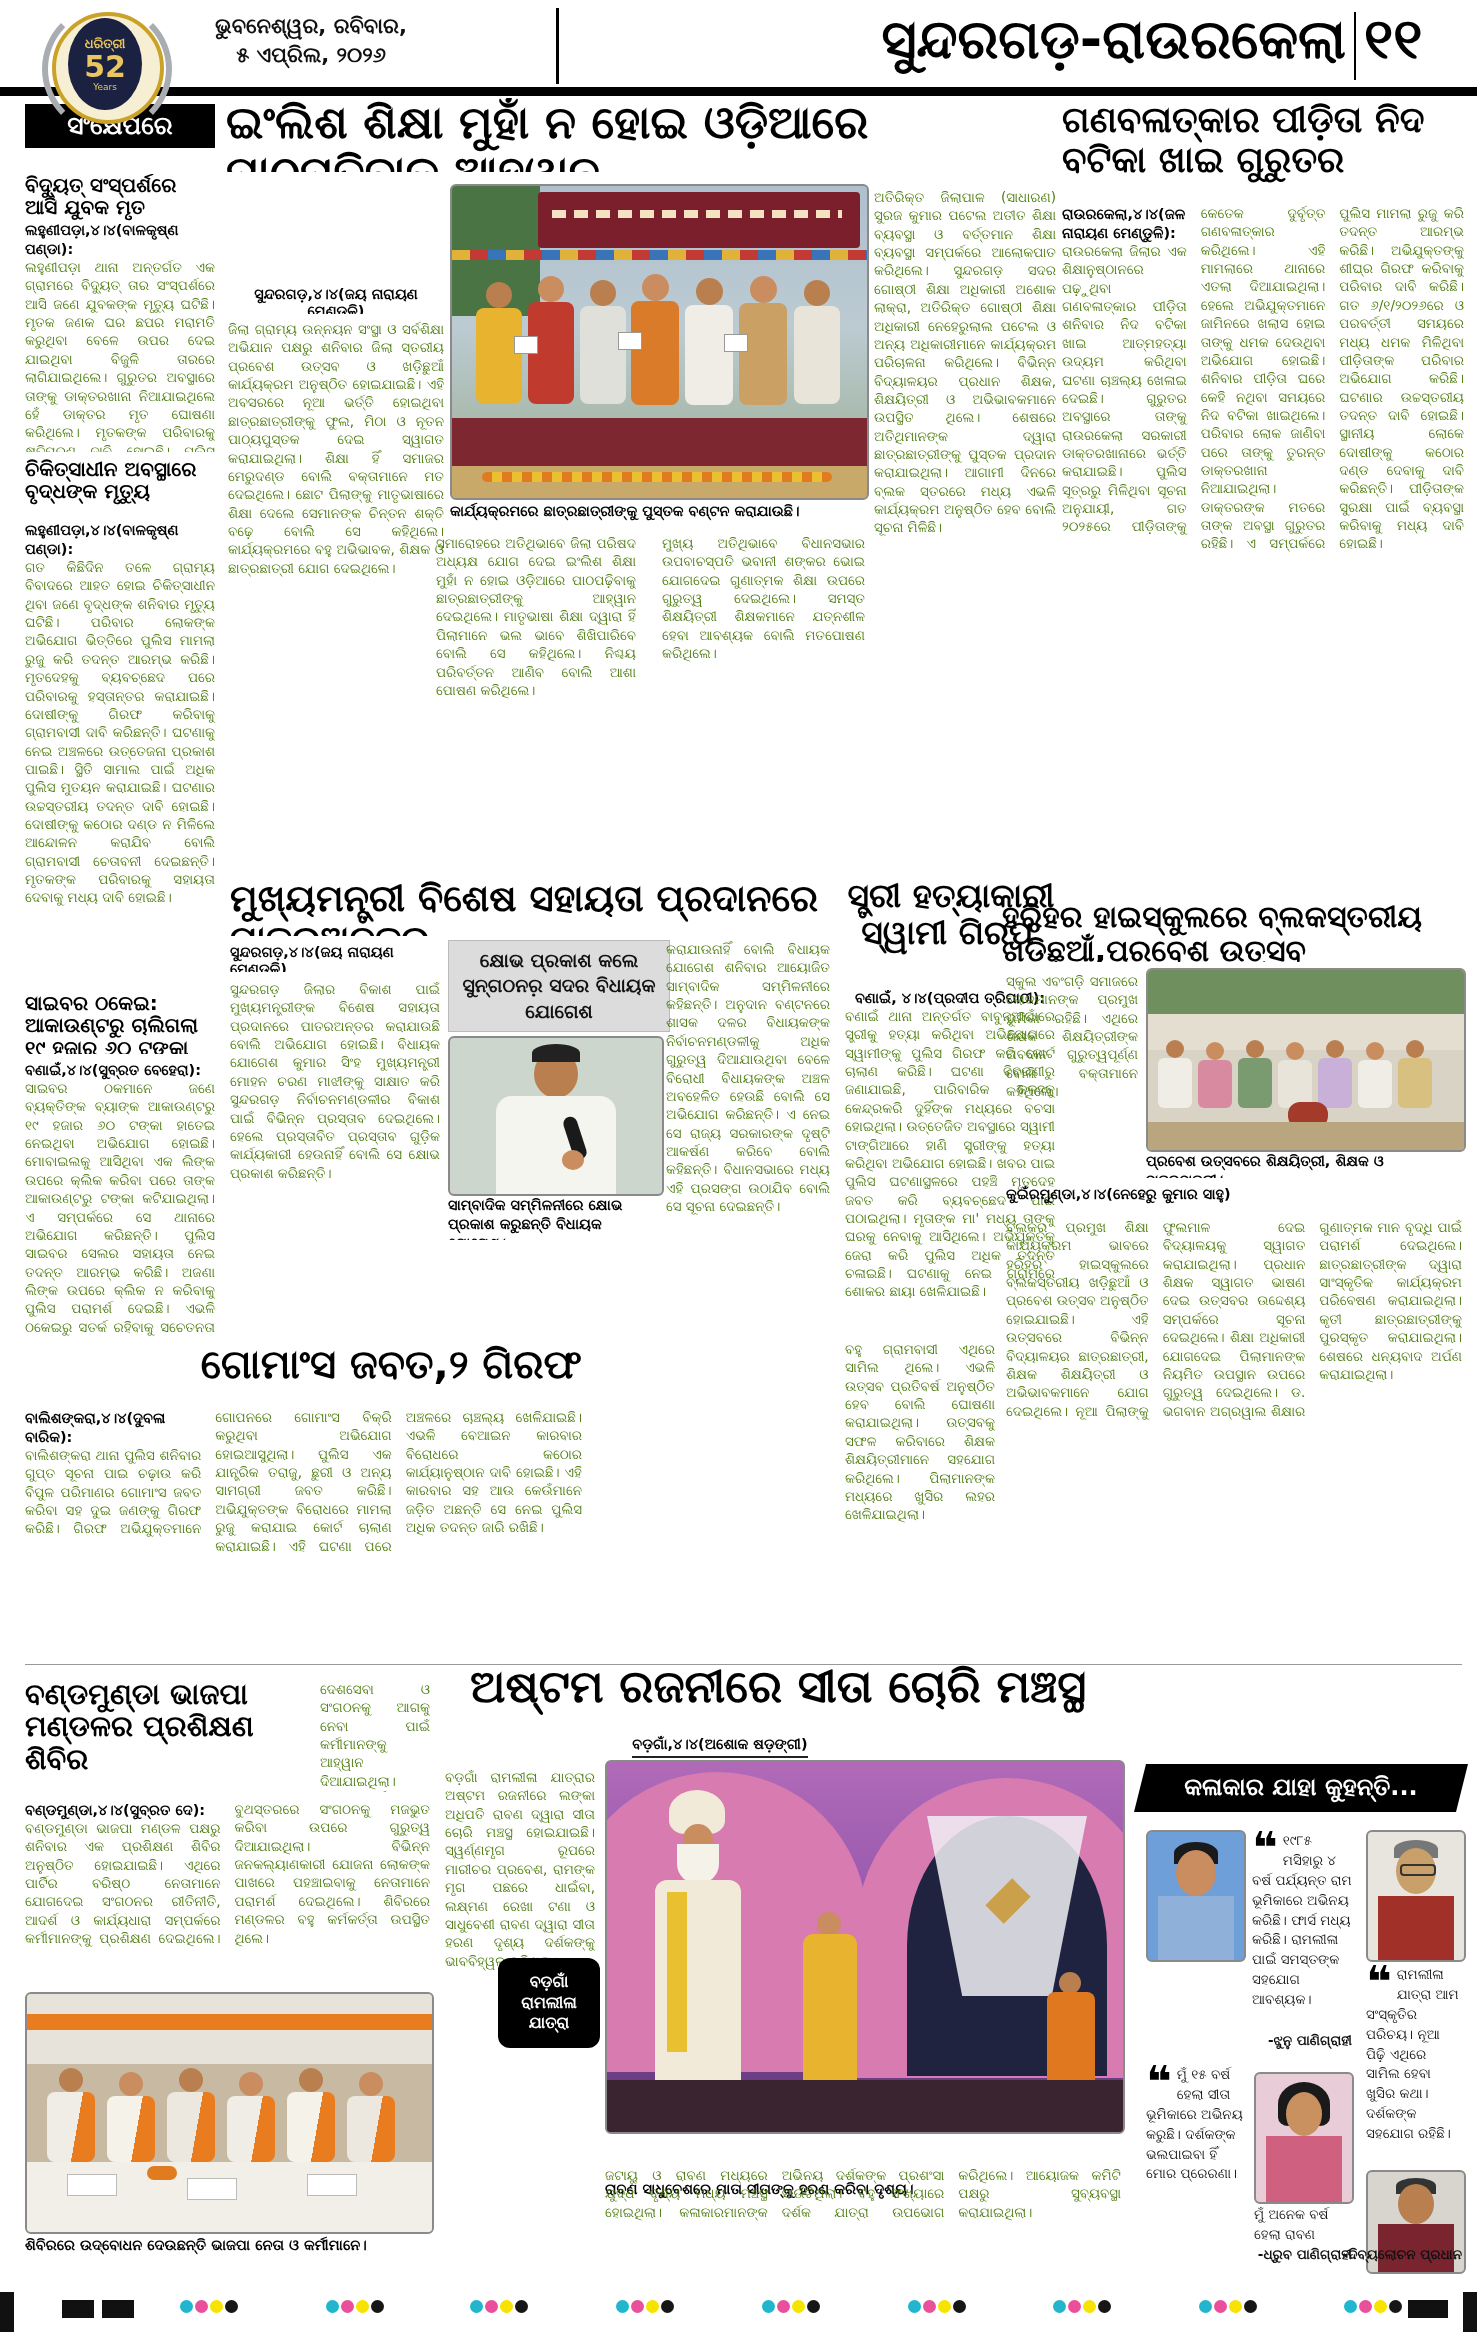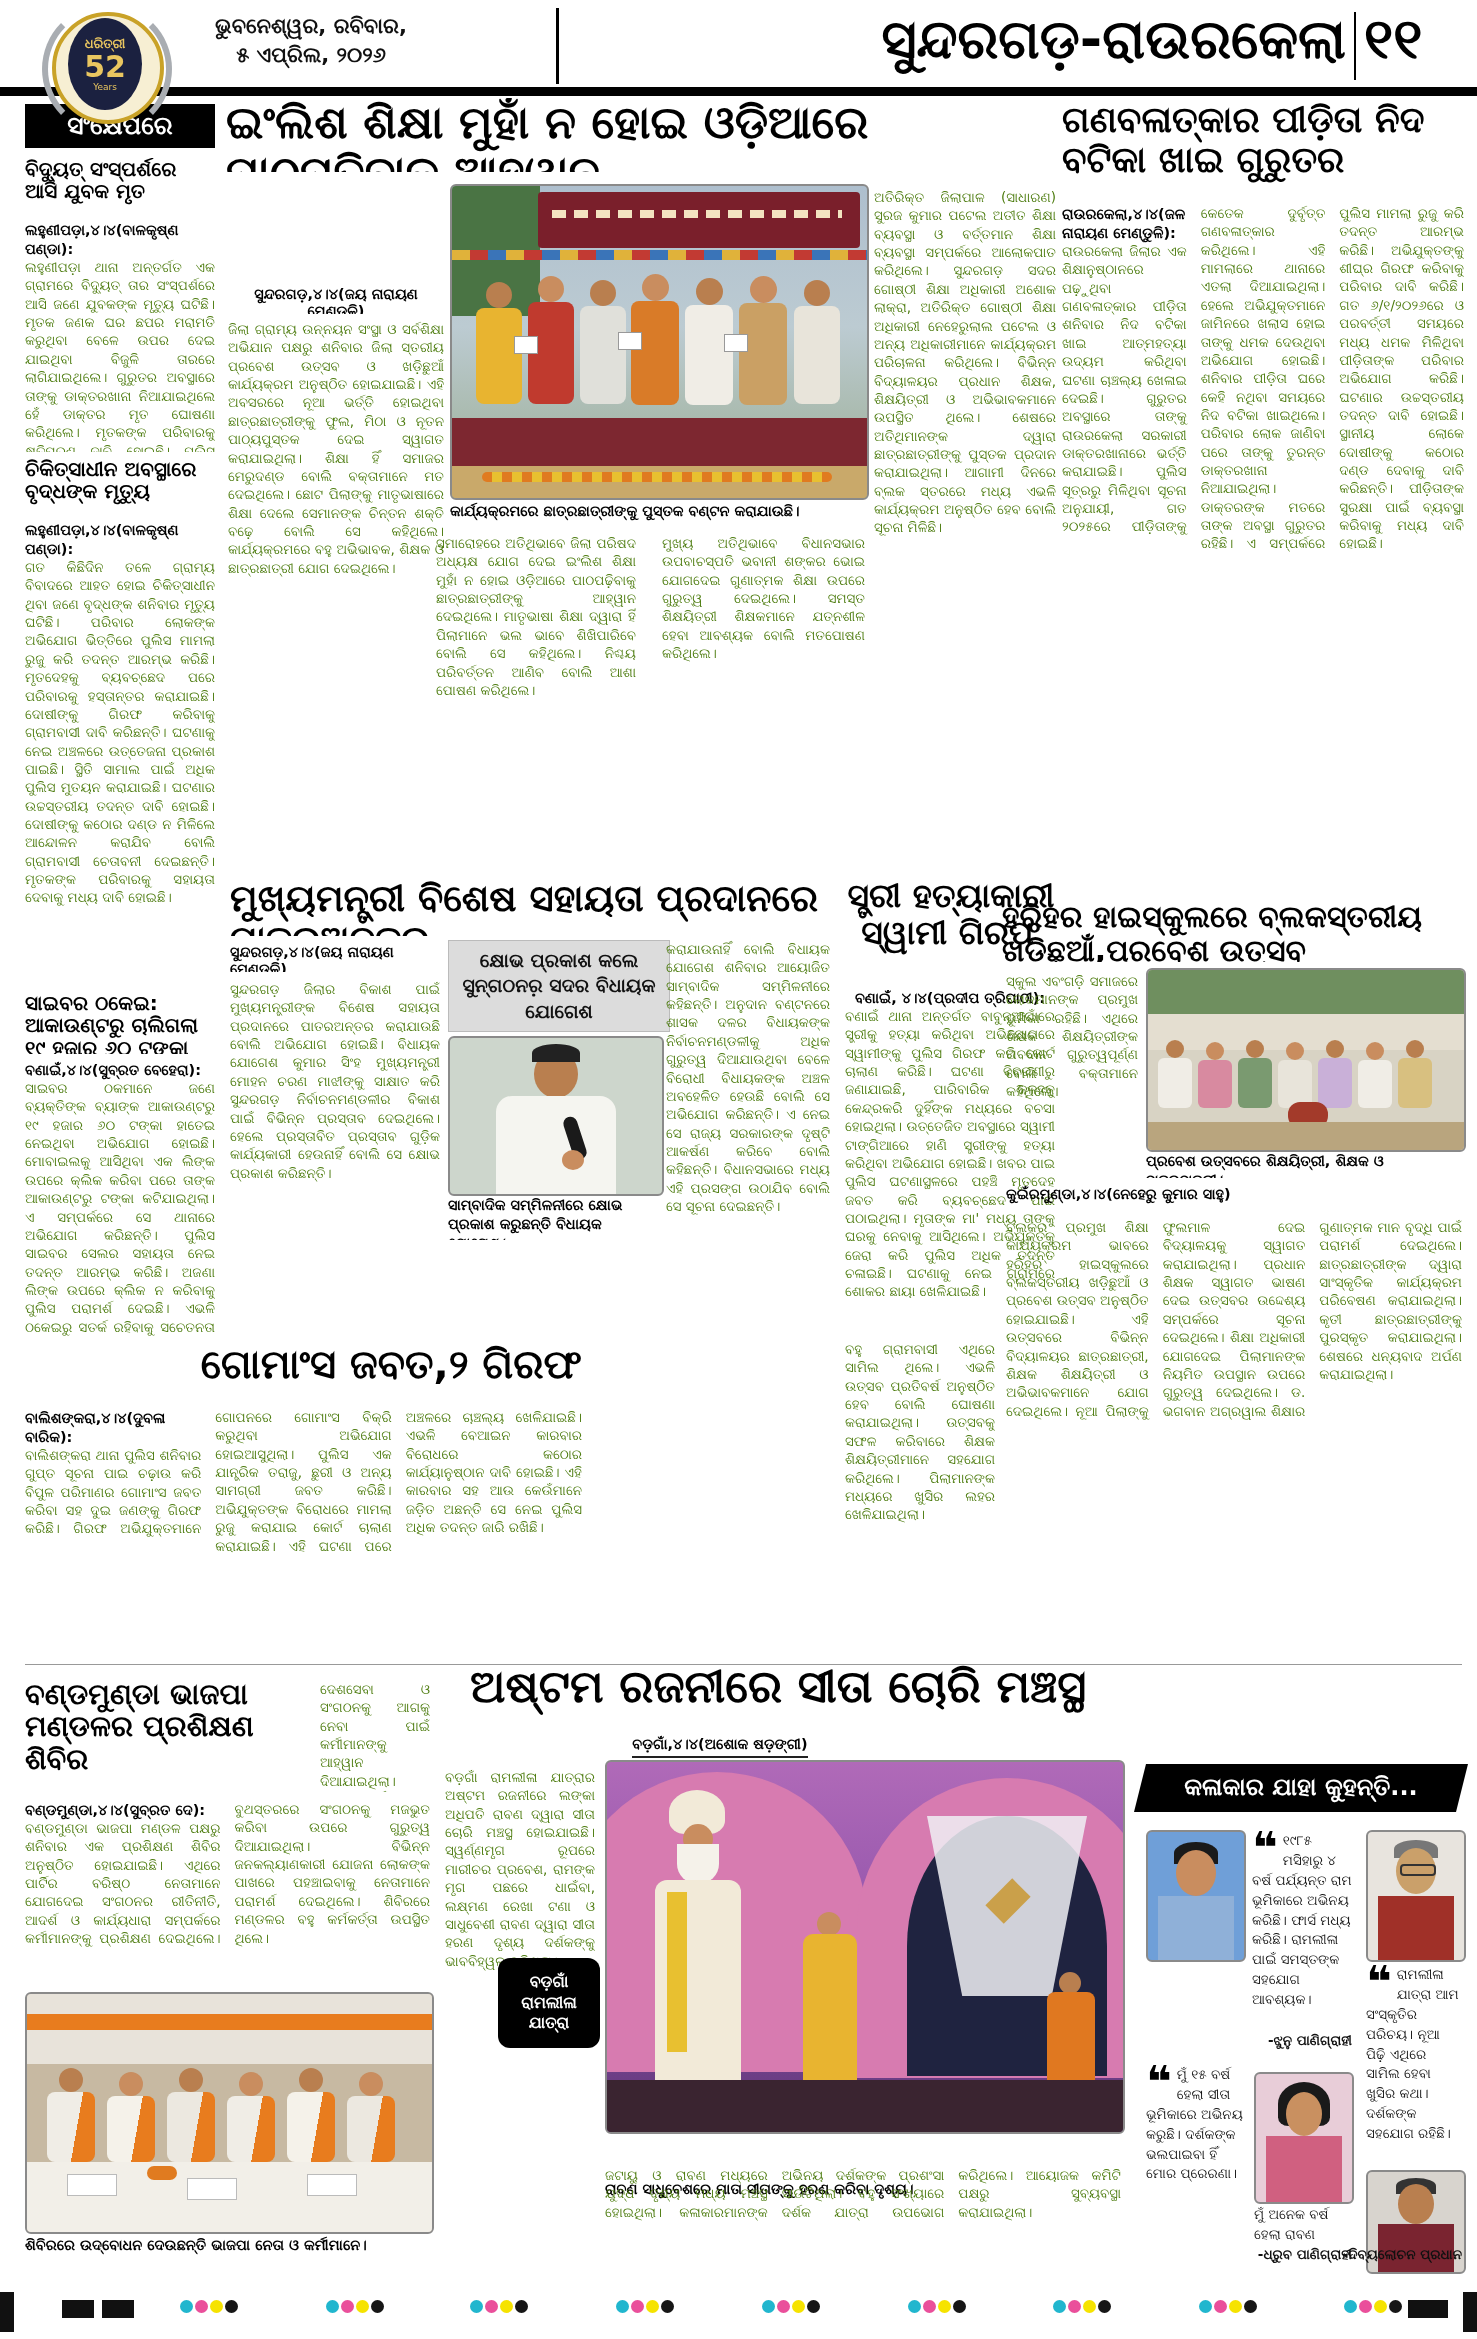--- a/index.html
+++ b/index.html
@@ -58,21 +58,21 @@
     </div>
     <div class="abs rule" style="left:556px;top:8px;width:3px;height:76px;"></div>
     <div class="abs clip headline" style="left:640px;top:10px;width:706px;height:72px;font-size:54px;text-align:right;">ସୁନ୍ଦରଗଡ଼-ରାଉରକେଲା</div>
     <div class="abs rule" style="left:1354px;top:12px;width:2px;height:68px;"></div>
     <div class="abs clip headline" style="left:1364px;top:8px;width:100px;height:74px;font-size:56px;">୧୧</div>
     <div class="abs rule" style="left:0;top:87px;width:1477px;height:9px;"></div>
   </div>
 
   <div class="abs kicker-box" style="left:25px;top:104px;width:190px;height:44px;font-size:25px;">ସଂକ୍ଷେପରେ</div>
 
-  <div class="abs clip headline" style="left:25px;top:158px;width:190px;height:58px;font-size:20px;">ବିଦ୍ୟୁତ୍ ସଂସ୍ପର୍ଶରେ ଆସି ଯୁବକ ମୃତ</div>
+  <div class="abs clip headline" style="left:25px;top:174px;width:190px;height:58px;font-size:20px;">ବିଦ୍ୟୁତ୍ ସଂସ୍ପର୍ଶରେ ଆସି ଯୁବକ ମୃତ</div>
   <div class="abs clip" style="left:25px;top:220px;width:190px;height:232px;">
     <span class="dateline">ଲହୁଣୀପଡ଼ା,୪।୪(ବାଳକୃଷ୍ଣ ପଣ୍ଡା):</span>
     <div class="body-text">ଲହୁଣୀପଡ଼ା ଥାନା ଅନ୍ତର୍ଗତ ଏକ ଗ୍ରାମରେ ବିଦ୍ୟୁତ୍ ତାର ସଂସ୍ପର୍ଶରେ ଆସି ଜଣେ ଯୁବକଙ୍କ ମୃତ୍ୟୁ ଘଟିଛି। ମୃତକ ଜଣକ ଘର ଛପର ମରାମତି କରୁଥିବା ବେଳେ ଉପର ଦେଇ ଯାଇଥିବା ବିଜୁଳି ତାରରେ ଲାଗିଯାଇଥିଲେ। ଗୁରୁତର ଅବସ୍ଥାରେ ତାଙ୍କୁ ଡାକ୍ତରଖାନା ନିଆଯାଇଥିଲେ ହେଁ ଡାକ୍ତର ମୃତ ଘୋଷଣା କରିଥିଲେ। ମୃତକଙ୍କ ପରିବାରକୁ କ୍ଷତିପୂରଣ ଦାବି ହୋଇଛି। ପୁଲିସ ଅପମୃତ୍ୟୁ ମାମଲା ରୁଜୁ କରି ତଦନ୍ତ କରୁଛି।</div>
   </div>
 
   <div class="abs clip headline" style="left:25px;top:458px;width:190px;height:58px;font-size:20px;">ଚିକିତ୍ସାଧୀନ ଅବସ୍ଥାରେ ବୃଦ୍ଧଙ୍କ ମୃତ୍ୟୁ</div>
   <div class="abs clip" style="left:25px;top:520px;width:190px;height:462px;">
     <span class="dateline">ଲହୁଣୀପଡ଼ା,୪।୪(ବାଳକୃଷ୍ଣ ପଣ୍ଡା):</span>
     <div class="body-text">ଗତ କିଛିଦିନ ତଳେ ଗ୍ରାମ୍ୟ ବିବାଦରେ ଆହତ ହୋଇ ଚିକିତ୍ସାଧୀନ ଥିବା ଜଣେ ବୃଦ୍ଧଙ୍କ ଶନିବାର ମୃତ୍ୟୁ ଘଟିଛି। ପରିବାର ଲୋକଙ୍କ ଅଭିଯୋଗ ଭିତ୍ତିରେ ପୁଲିସ ମାମଲା ରୁଜୁ କରି ତଦନ୍ତ ଆରମ୍ଭ କରିଛି। ମୃତଦେହକୁ ବ୍ୟବଚ୍ଛେଦ ପରେ ପରିବାରକୁ ହସ୍ତାନ୍ତର କରାଯାଇଛି। ଦୋଷୀଙ୍କୁ ଗିରଫ କରିବାକୁ ଗ୍ରାମବାସୀ ଦାବି କରିଛନ୍ତି। ଘଟଣାକୁ ନେଇ ଅଞ୍ଚଳରେ ଉତ୍ତେଜନା ପ୍ରକାଶ ପାଇଛି। ସ୍ଥିତି ସାମାଲ ପାଇଁ ଅଧିକ ପୁଲିସ ମୁତୟନ କରାଯାଇଛି। ଘଟଣାର ଉଚ୍ଚସ୍ତରୀୟ ତଦନ୍ତ ଦାବି ହୋଇଛି। ଦୋଷୀଙ୍କୁ କଠୋର ଦଣ୍ଡ ନ ମିଳିଲେ ଆନ୍ଦୋଳନ କରାଯିବ ବୋଲି ଗ୍ରାମବାସୀ ଚେତାବନୀ ଦେଇଛନ୍ତି। ମୃତକଙ୍କ ପରିବାରକୁ ସହାୟତା ଦେବାକୁ ମଧ୍ୟ ଦାବି ହୋଇଛି।</div>
   </div>

